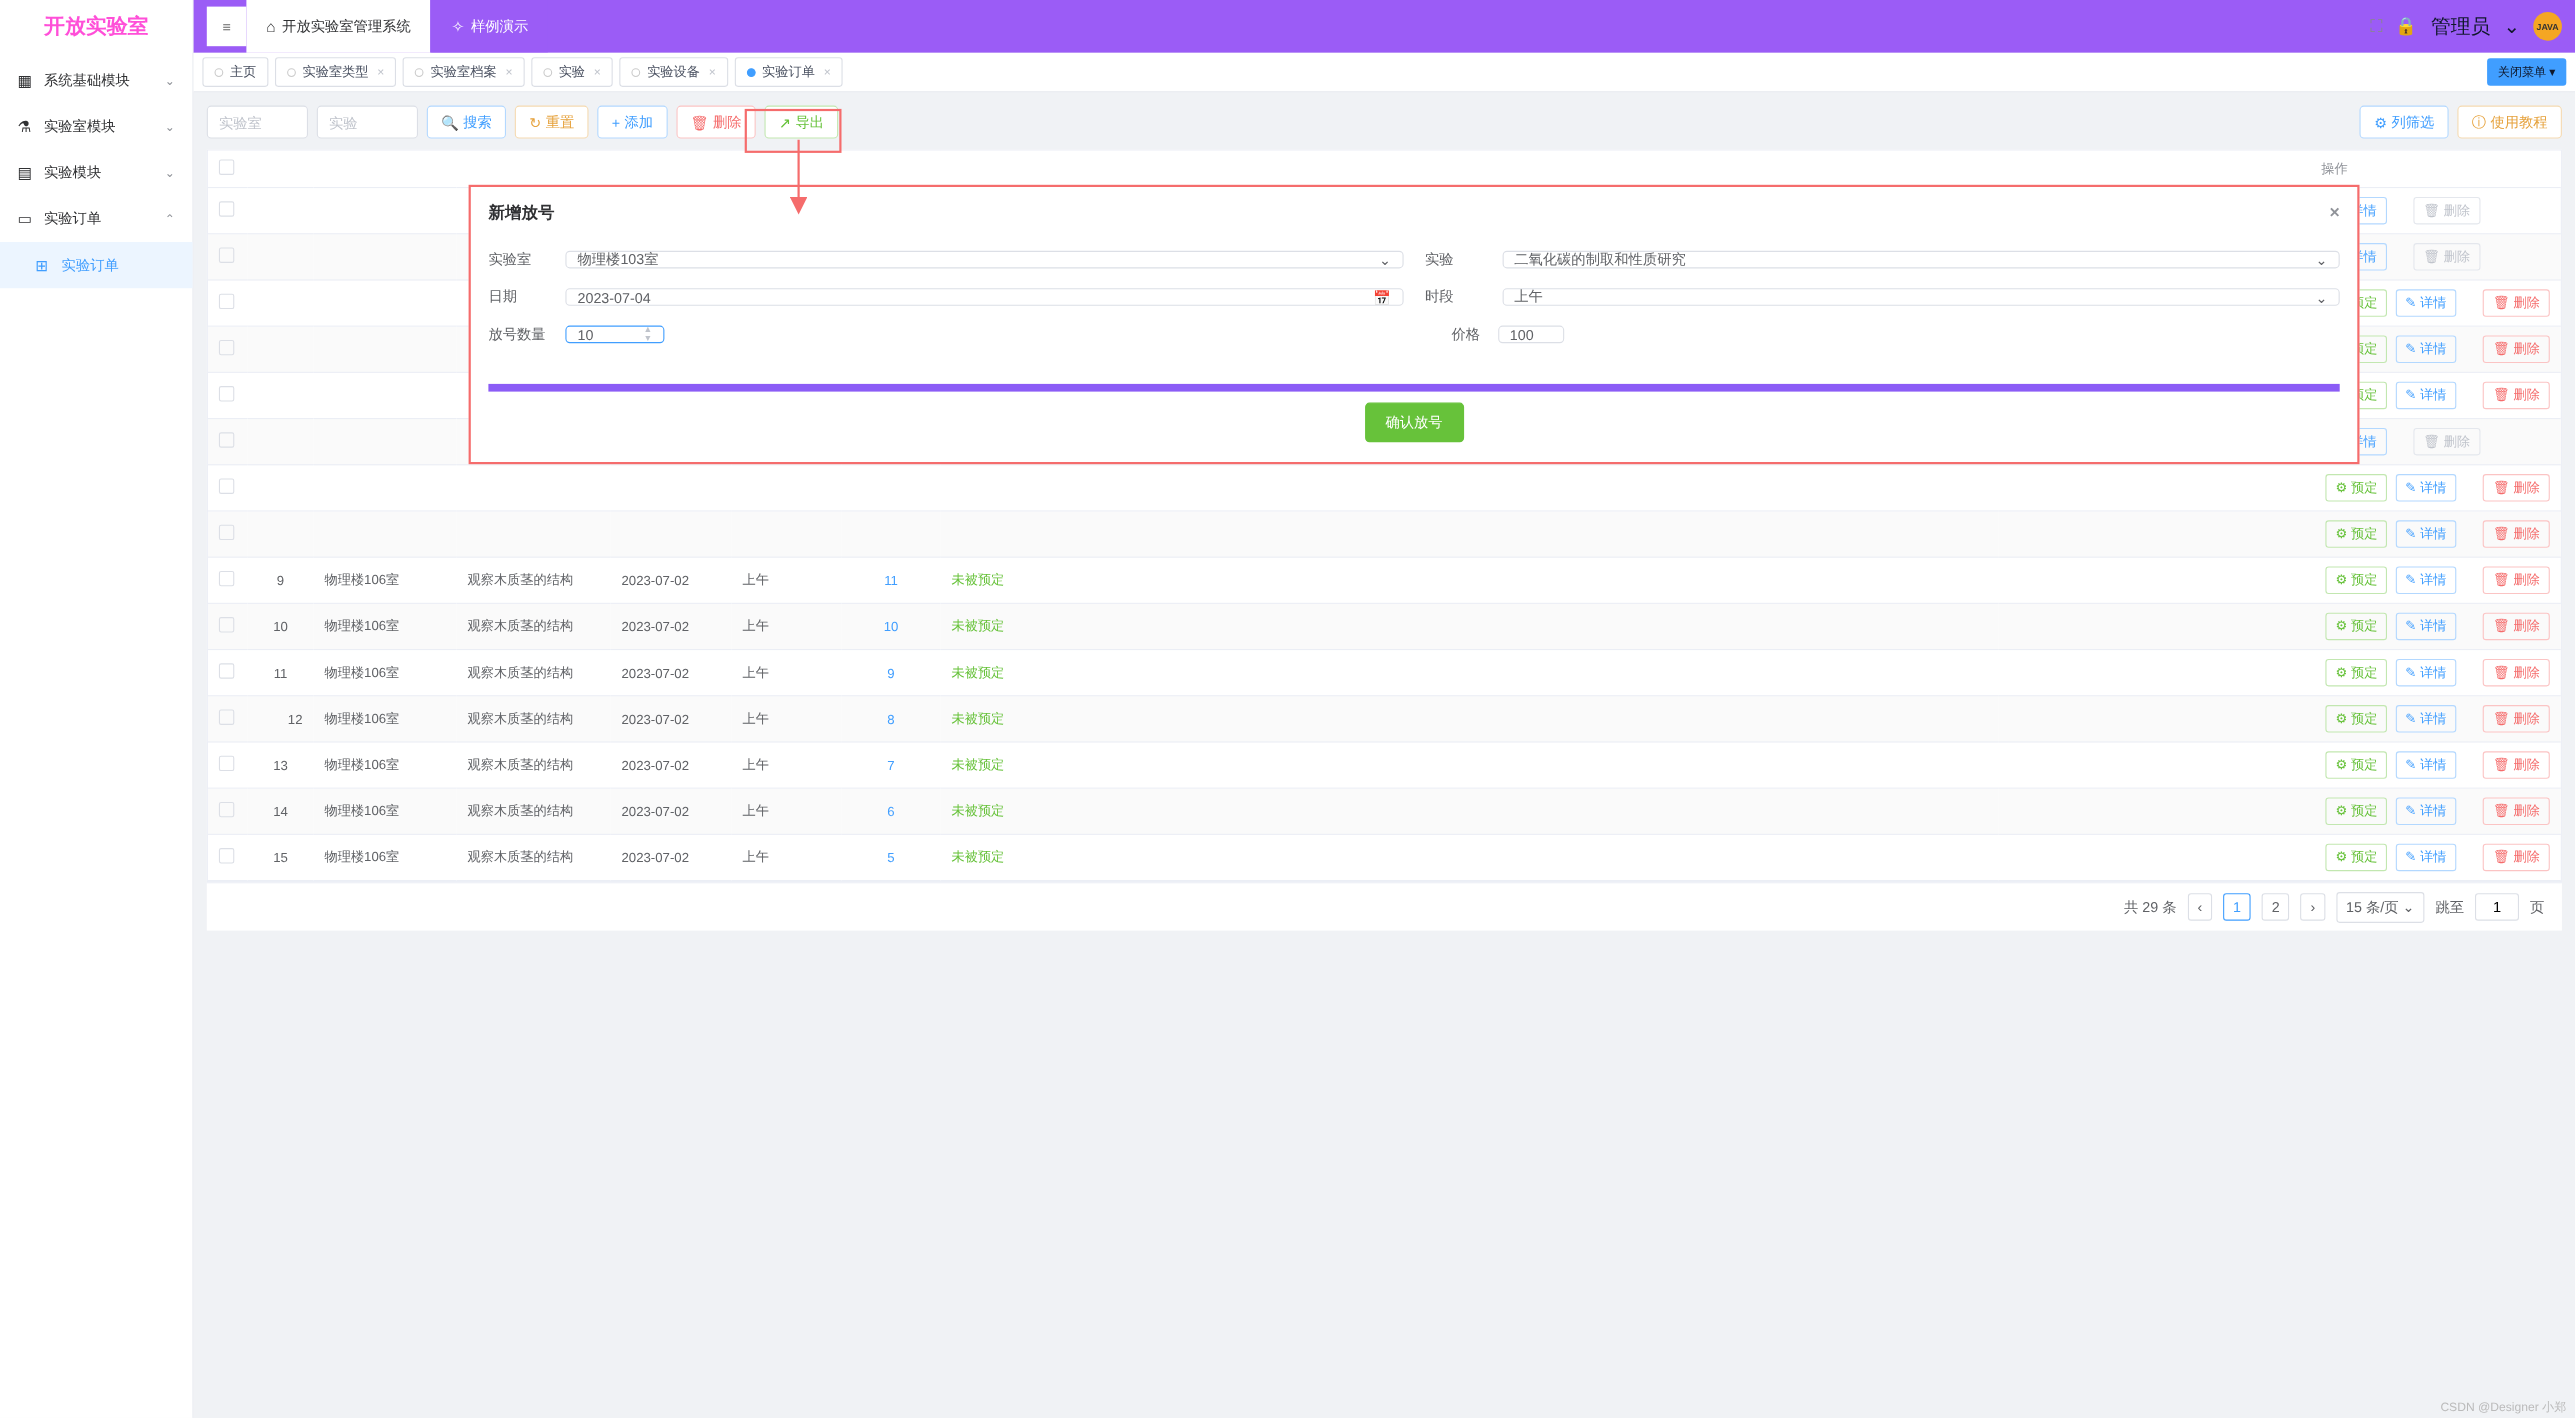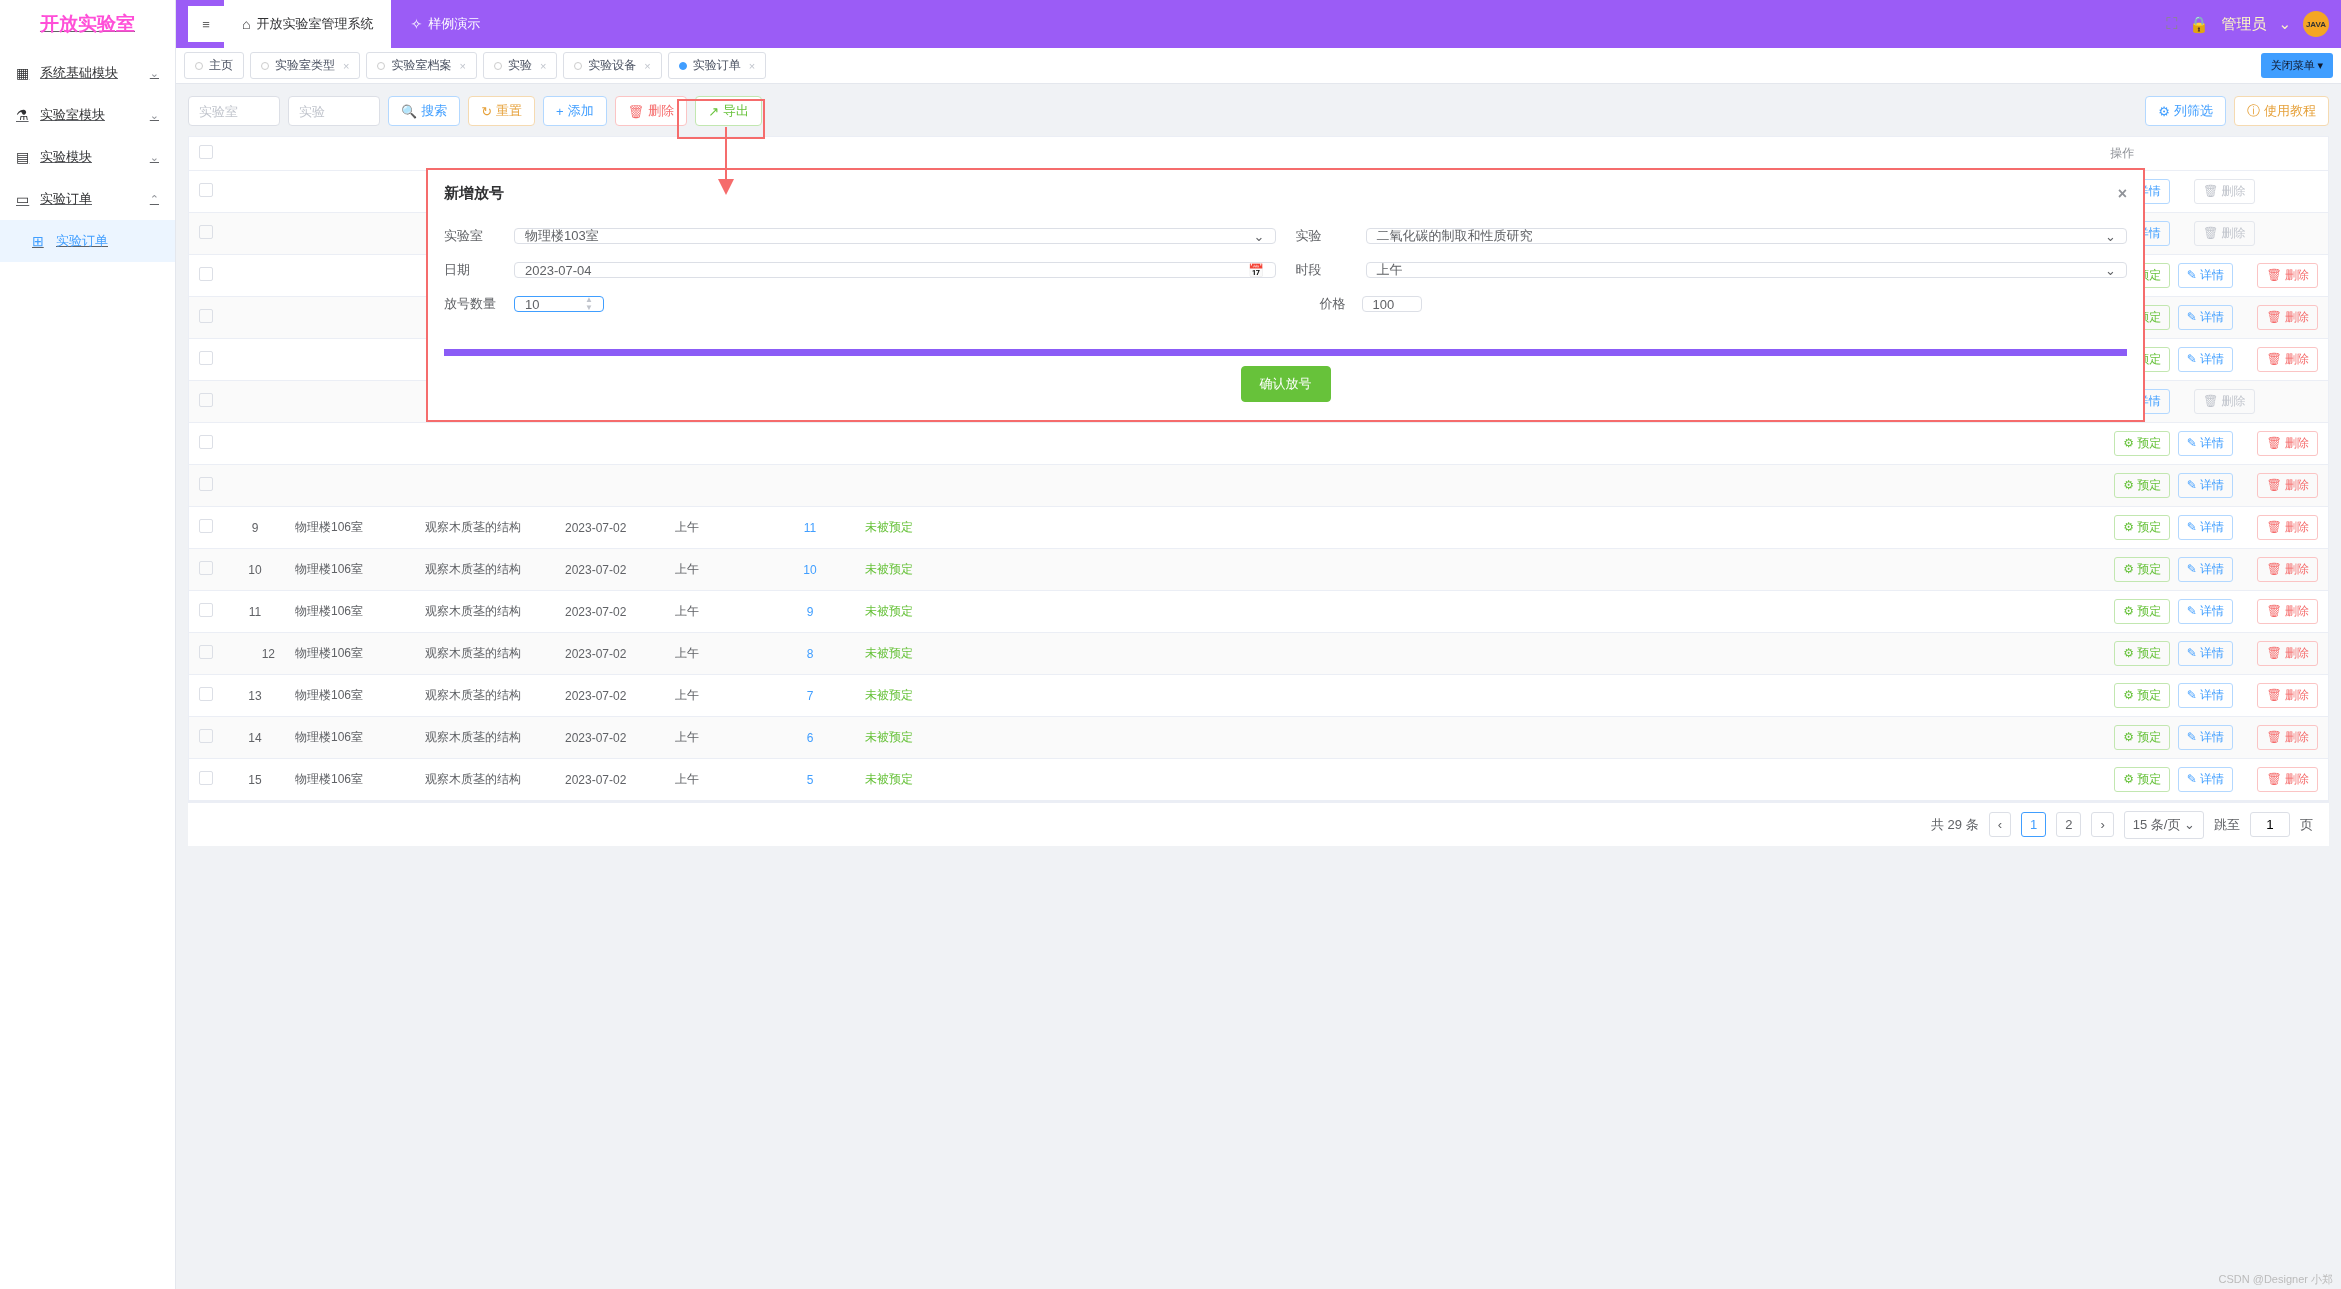--- a/index.html
+++ b/index.html
@@ -1,33 +1,33 @@
 <!DOCTYPE html>
 <html><head>
 <meta charset="utf-8">
 <style>
 * { box-sizing: border-box; margin: 0; padding: 0; }
 body { font-family: "Microsoft YaHei", Arial, sans-serif; font-size: 13px; color: #606266; background: #f5f5f5; overflow: hidden; }
 .app { display: flex; height: 100vh; width: 100vw; }
-.sidebar { width: 176px; background: #fff; border-right: 1px solid #e4e7ed; display: flex; flex-direction: column; text-decoration: underline; }
+.sidebar { width: 176px; background: #fff; border-right: 1px solid #e4e7ed; display: flex; flex-direction: column; }
 .logo { height: 48px; display: flex; align-items: center; justify-content: center; font-size: 19px; font-weight: bold; color: #ff4fd8; background: #fff; }
 .menu { flex: 1; padding-top: 4px; }
 .menu-item { display: flex; align-items: center; padding: 12px 16px; cursor: pointer; color: #303133; font-size: 13px; }
 .menu-item.active { color: #409eff; background: #ecf5ff; }
 .menu-item .mi-icon { width: 16px; margin-right: 8px; font-size: 14px; }
 .menu-item .arrow { margin-left: auto; font-size: 11px; color: #909399; }
 .main { flex: 1; display: flex; flex-direction: column; background: #f0f2f5; position: relative; }
 .topbar { height: 48px; background: #9b5cf6; display: flex; align-items: center; padding: 0 12px; color: #fff; }
 .hamburger { width: 36px; height: 36px; display: flex; align-items: center; justify-content: center; cursor: pointer; color: #666; background: #fff; margin-right: 0; }
 .top-tabs { display: flex; height: 100%; }
 .top-tab { background: #fff; color: #303133; padding: 0 18px; display: flex; align-items: center; font-size: 13px; cursor: pointer; margin-right: 1px; }
 .top-tab .ti { margin-right: 6px; font-size: 14px; }
 .top-right { margin-left: auto; display: flex; align-items: center; gap: 12px; }
 .top-right .icn { color: #666; font-size: 16px; cursor: pointer; }
-.user-name { color: #fef9c3; font-size: 15px; }
+.user-name { color: #0f172a; font-size: 18px; }
 .java-badge { width: 26px; height: 26px; border-radius: 50%; background: #f5a623; display: flex; align-items: center; justify-content: center; font-size: 8px; font-weight: bold; color: #333; }
 .page-tabs { height: 36px; background: #fff; display: flex; align-items: center; padding: 0 8px; border-bottom: 1px solid #e4e7ed; }
 .page-tab { display: flex; align-items: center; padding: 4px 10px; border: 1px solid #dcdfe6; border-radius: 3px; margin-right: 6px; font-size: 12px; cursor: pointer; color: #495060; }
 .page-tab .dot { width: 8px; height: 8px; border-radius: 50%; border: 1px solid #ccc; margin-right: 6px; }
 .page-tab.active .dot { background: #409eff; border-color: #409eff; }
 .page-tab .close { margin-left: 8px; color: #c0c4cc; font-size: 11px; }
 .close-menu { margin-left: auto; background: #409eff; color: #0f172a; padding: 5px 10px; border-radius: 3px; font-size: 11px; cursor: pointer; font-family: Liberation Serif, serif; }
 .content { flex: 1; padding: 12px; overflow: auto; position: relative; }
 .toolbar { display: flex; align-items: center; gap: 8px; margin-bottom: 10px; }
 .input { height: 30px; border: 1px solid #dcdfe6; border-radius: 4px; padding: 0 10px; font-size: 13px; color: #606266; outline: none; width: 92px; }

